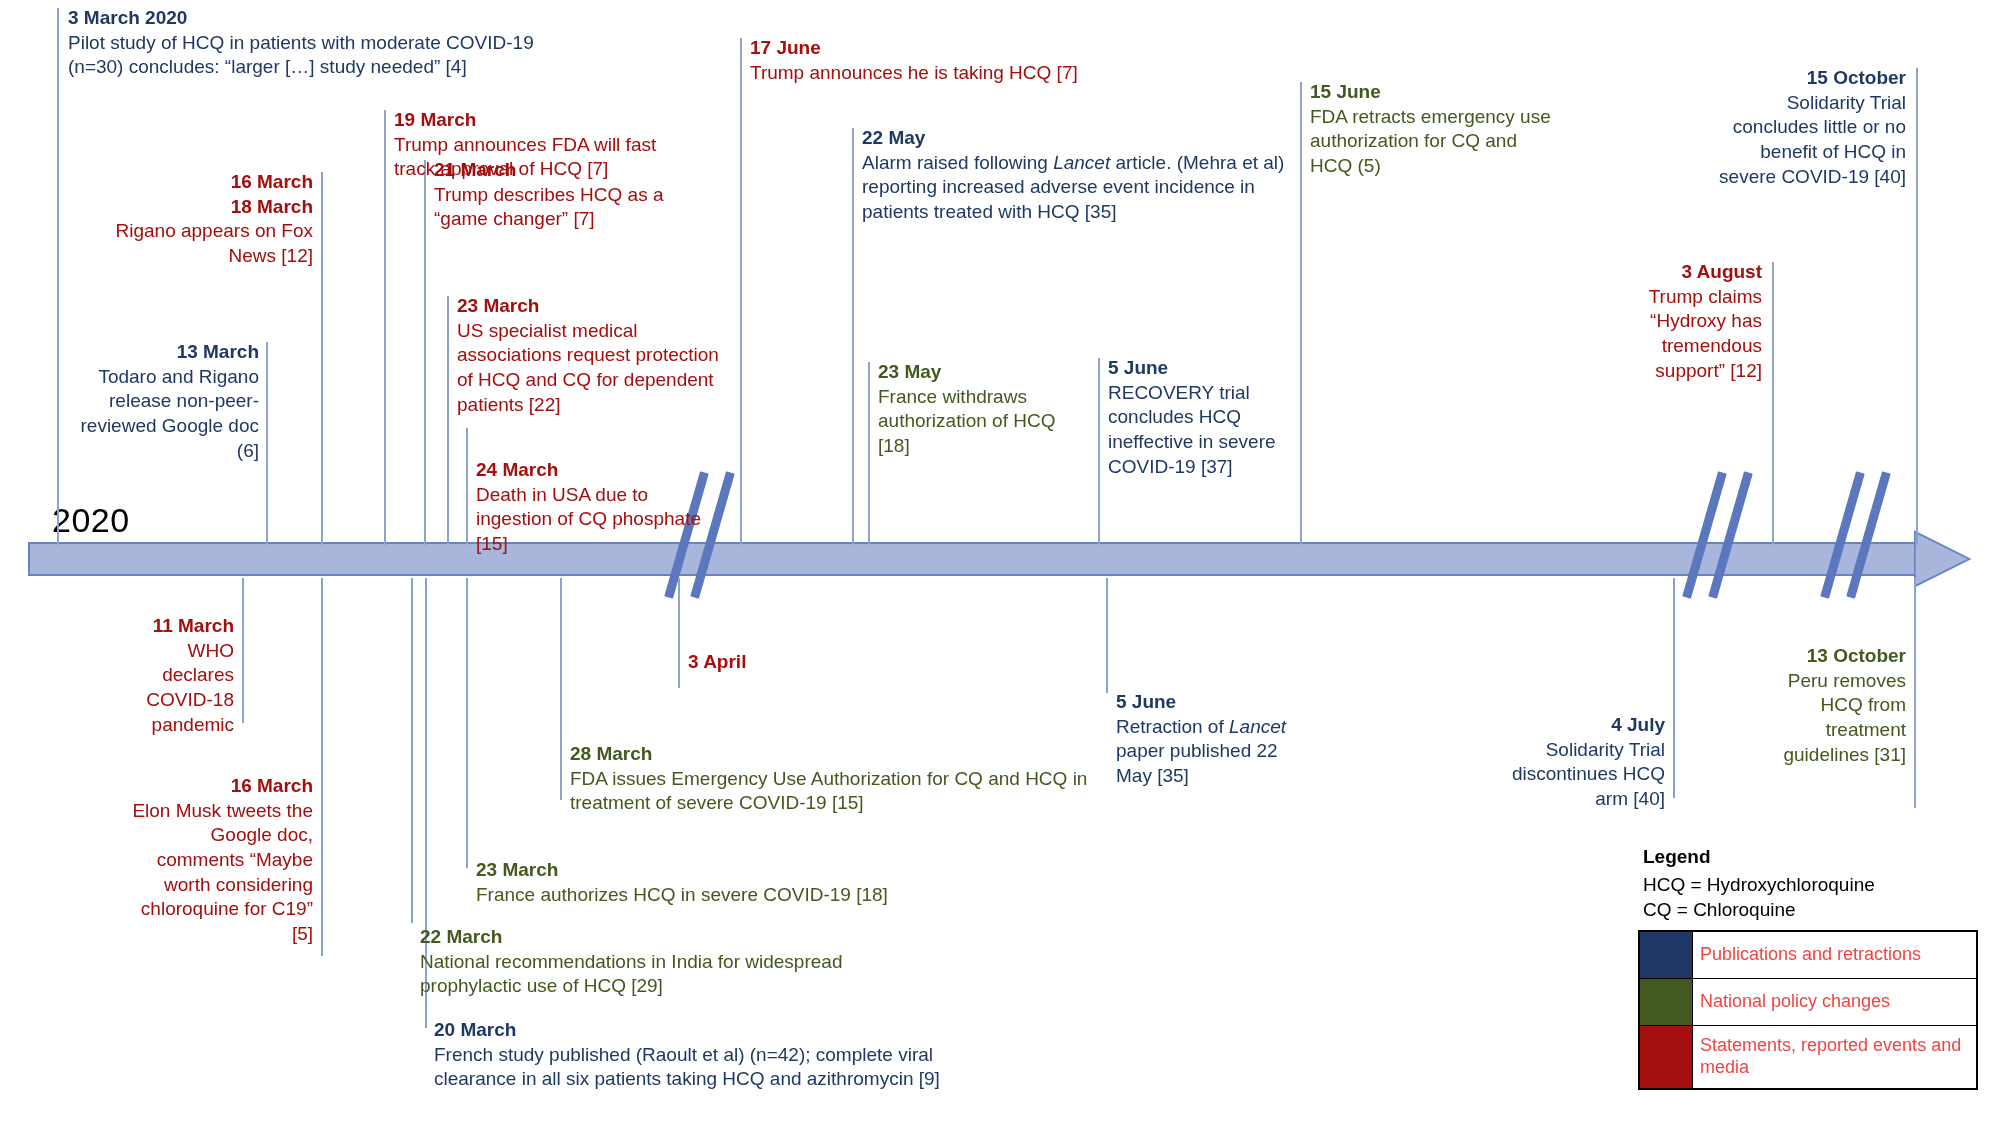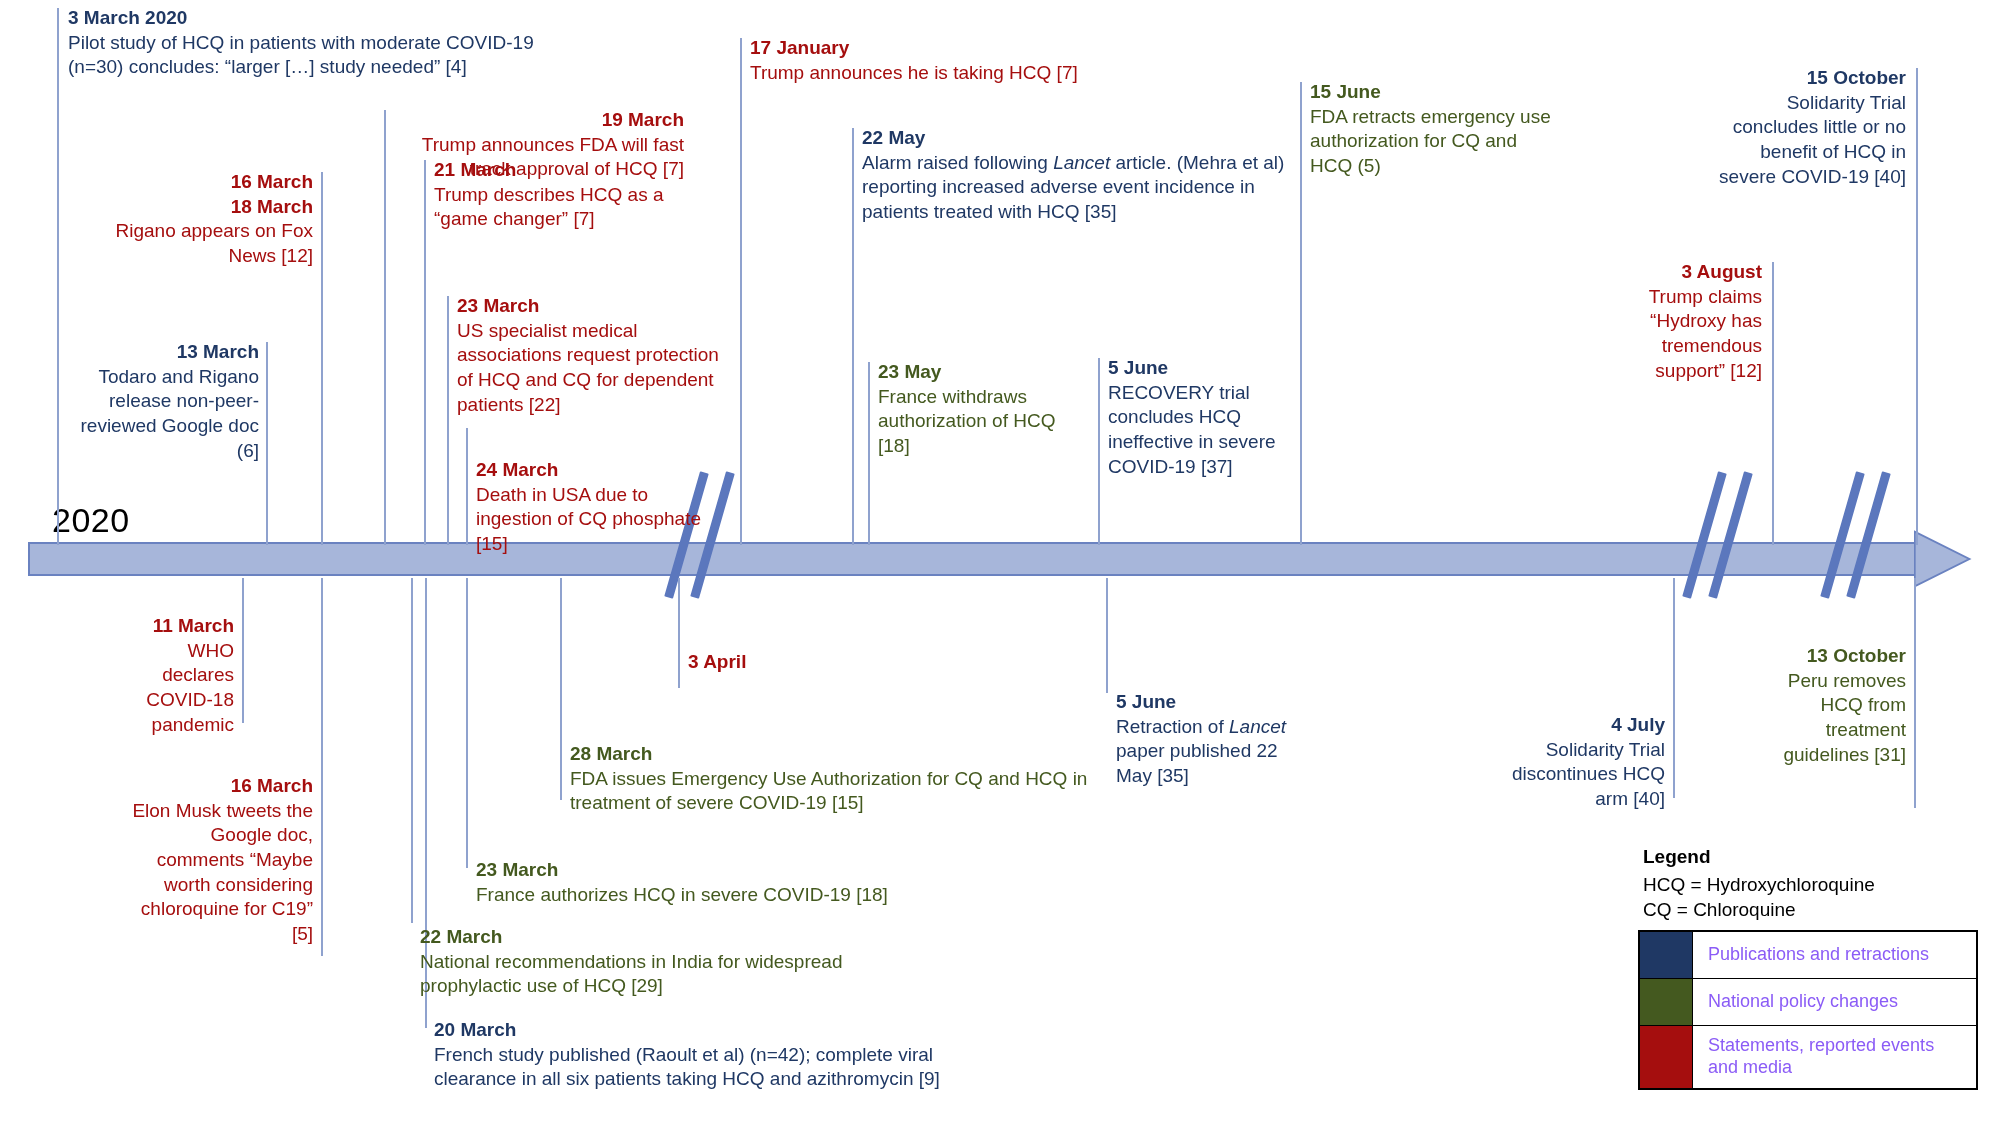--- a/index.html
+++ b/index.html
@@ -63,21 +63,21 @@
     position:absolute;left:1643px;top:872px;
     font-size:19px;color:#000;line-height:1.32;
   }
   .legend-table{
     position:absolute;left:1638px;top:930px;
     width:340px;border:2px solid #000;box-sizing:border-box;
     border-collapse:collapse;
   }
   .legend-table td{border:1px solid #000;padding:0;vertical-align:middle;}
   .lg-swatch{width:52px;height:46px;padding:0 !important;}
-  .lg-label{font-size:18px;color:#8b5cf6;padding:5px 15px !important;line-height:1.22;}
+  .lg-label{font-size:18px;color:#ef4444;padding:5px 7px !important;line-height:1.22;}
 </style>
 </head>
 <body>
 
 <div id="stage">
 
   <div class="axis-bar"></div>
   <svg class="axis-head-outline" width="60" height="70" viewBox="0 0 60 70">
     <polygon points="0,6 0,64 58,35" fill="#a7b6da" stroke="#6a82c0" stroke-width="2"></polygon>
   </svg>
@@ -131,42 +131,42 @@
     <span class="d">16 March</span>
     <span class="d">18 March</span>
     <span class="b">Rigano appears on Fox News [12]</span>
   </div>
 
   <div class="ev blue ra" style="left:66px;top:340px;width:193px;font-size:19px;">
     <span class="d">13 March</span>
     <span class="b">Todaro and Rigano release non-peer-reviewed Google doc (6]</span>
   </div>
 
-  <div class="ev red la" style="left:394px;top:108px;width:290px;font-size:19px;text-align:right;">
+  <div class="ev red la" style="left:394px;top:108px;width:290px;font-size:19px;">
     <span class="d">19 March</span>
     <span class="b">Trump announces FDA will fast track approval of HCQ [7]</span>
   </div>
 
   <div class="ev red la" style="left:434px;top:158px;width:255px;font-size:19px;">
     <span class="d">21 March</span>
     <span class="b">Trump describes HCQ as a “game changer” [7]</span>
   </div>
 
   <div class="ev red la" style="left:457px;top:294px;width:270px;font-size:19px;">
     <span class="d">23 March</span>
     <span class="b">US specialist medical associations request protection of HCQ and CQ for dependent patients [22]</span>
   </div>
 
   <div class="ev red la" style="left:476px;top:426px;width:240px;font-size:19px;margin-top:32px;">
     <span class="d">24 March</span>
     <span class="b">Death in USA due to ingestion of CQ phosphate [15]</span>
   </div>
 
   <div class="ev red la" style="left:750px;top:36px;width:420px;font-size:19px;">
-    <span class="d">17 January</span>
+    <span class="d">17 June</span>
     <span class="b">Trump announces he is taking HCQ [7]</span>
   </div>
 
   <div class="ev blue la" style="left:862px;top:126px;width:440px;font-size:19px;">
     <span class="d">22 May</span>
     <span class="b"><span>Alarm raised following </span><em>Lancet</em><span> article. (Mehra et al) reporting increased adverse event incidence in patients treated with HCQ [35]</span></span>
   </div>
 
   <div class="ev green la" style="left:878px;top:360px;width:190px;font-size:19px;">
     <span class="d">23 May</span>

